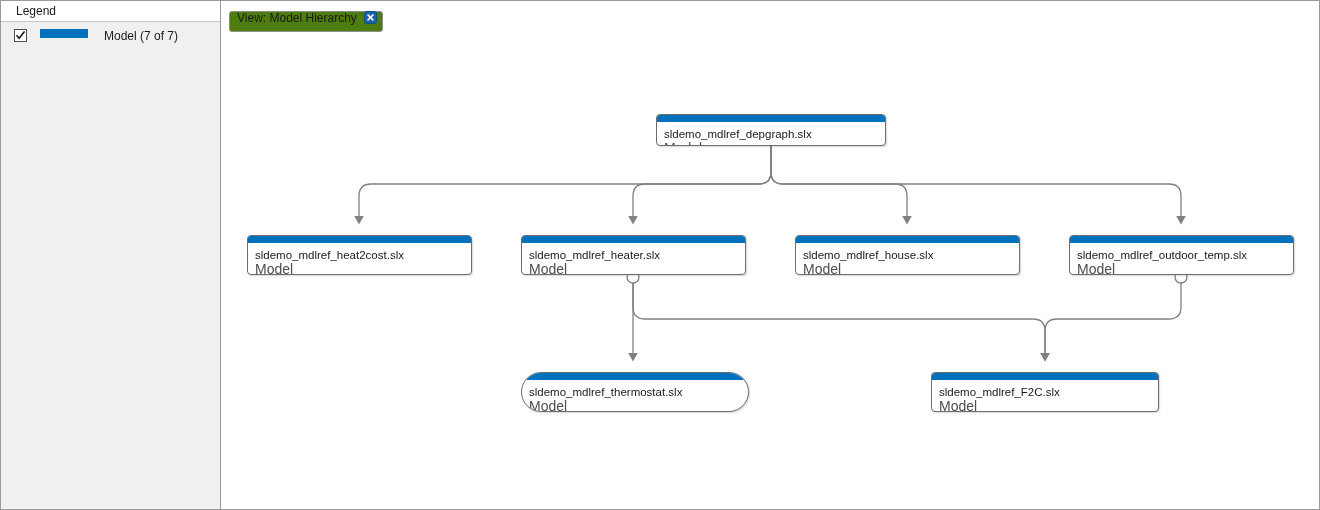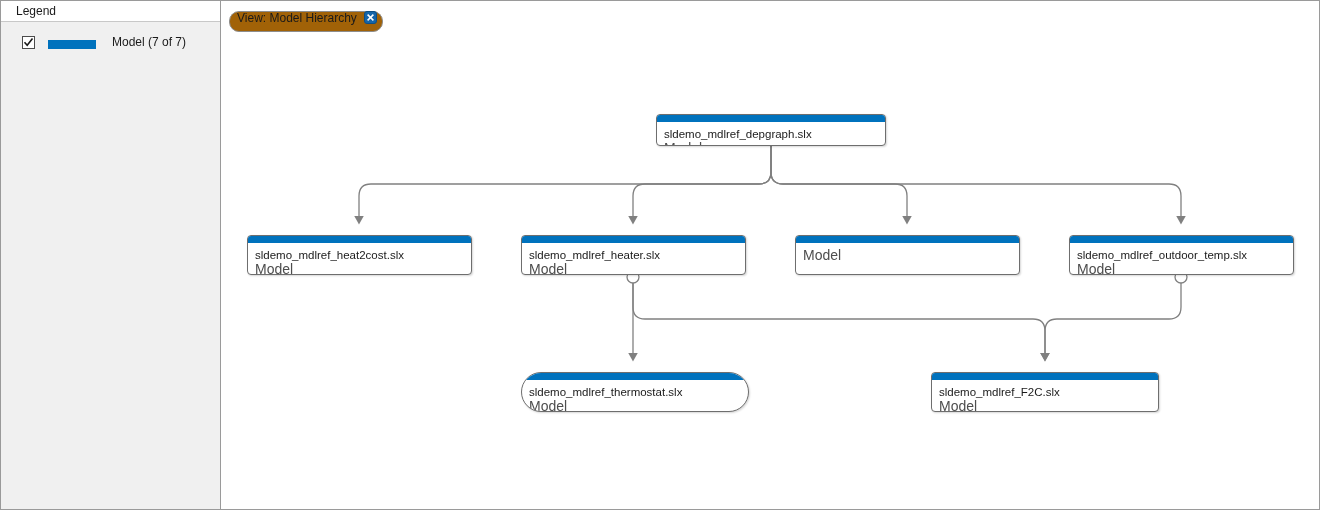--- a/index.html
+++ b/index.html
@@ -45,23 +45,23 @@
     font-size: 12px;
     color: #1a1a1a;
   }
   #legend-body {
     flex: 1;
     background: #f0f0f0;
     padding-top: 7px;
   }
   .legend-row {
     display: flex;
-    align-items: flex-end;
+    align-items: flex-start;
     height: 20px;
-    padding-left: 21px;
+    padding-left: 13px;
   }
   .legend-check {
     width: 13px;
     height: 13px;
     box-sizing: border-box;
     border: 1px solid #4c4c4c;
     background: #ffffff;
     position: relative;
     flex: none;
   }
@@ -91,23 +91,23 @@
   
   #view-chip {
     position: absolute;
     left: 8px;
     top: 10px;
     height: 21px;
     box-sizing: border-box;
     display: flex;
     align-items: center;
     padding: 0 5px 8px 7px;
-    background: #a16207;
+    background: #4d7c0f;
     border: 1px solid #8d8d8d;
-    border-radius: 10px;
+    border-radius: 3px;
     font-size: 12px;
     color: #1a1a1a;
     white-space: nowrap;
   }
   #view-chip-close {
     width: 13px;
     height: 13px;
     margin-left: 7px;
     flex: none;
   }
@@ -228,20 +228,21 @@
       <div class="node-bar" style="background:#0072BD"></div>
       <div class="node-text">
         <div class="node-title">sldemo_mdlref_heater.slx</div>
         <div class="node-sub">Model</div>
       </div>
     </div>
 
     <div class="node" style="left:574px; top:234px; width:225px; height:40px;">
       <div class="node-bar" style="background:#0072BD"></div>
       <div class="node-text">
+        <div class="node-title">sldemo_mdlref_house.slx</div>
         <div class="node-sub">Model</div>
       </div>
     </div>
 
     <div class="node" style="left:848px; top:234px; width:225px; height:40px;">
       <div class="node-bar" style="background:#0072BD"></div>
       <div class="node-text">
         <div class="node-title">sldemo_mdlref_outdoor_temp.slx</div>
         <div class="node-sub">Model</div>
       </div>

